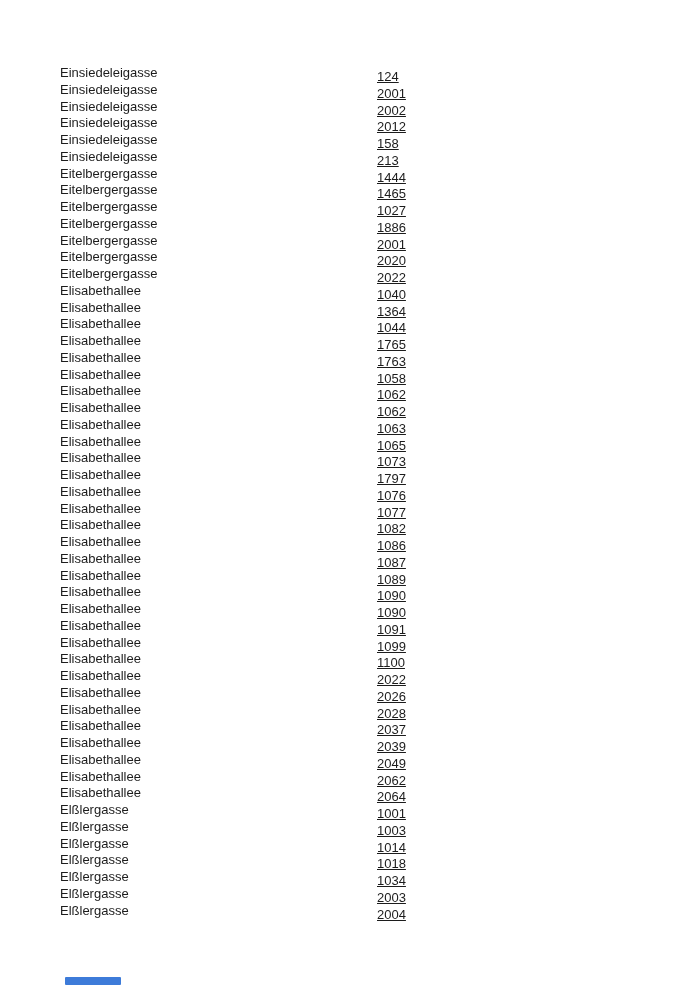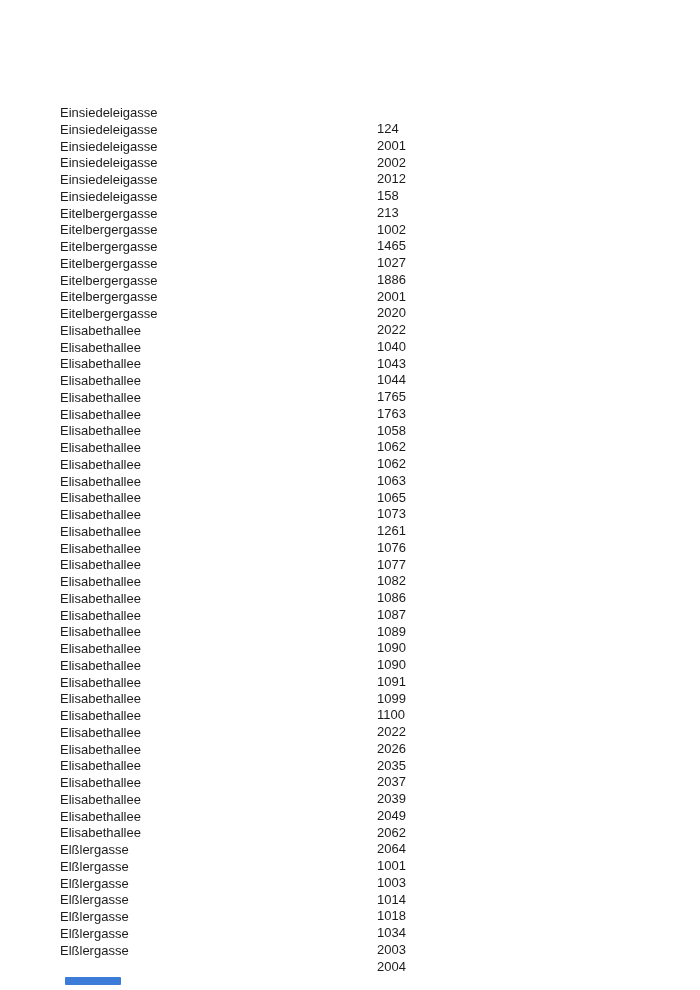--- a/index.html
+++ b/index.html
@@ -11,87 +11,87 @@
     width: 700px;
     height: 990px;
     background: #ffffff;
     font-family: "Liberation Sans", "DejaVu Sans", sans-serif;
     overflow: hidden;
   }
   .list {
     position: absolute;
     left: 60px;
     top: 65px;
-    margin-top: 40px;
   }
   .row {
     position: relative;
     height: 16.75px;
     line-height: 16.75px;
     font-size: 13px;
     color: #1c1c1c;
     white-space: nowrap;
   }
   .row .num {
     position: absolute;
     left: 317px;
-    top: 16px;
+    top: 4px;
+    text-decoration: underline;
   }
   .footer-bar {
     position: absolute;
     left: 65px;
     top: 977px;
     width: 56px;
     height: 8px;
     border-radius: 1px;
   }
 </style>
 </head>
 <body>
 
 <div class="list">
     <div class="row"><span>Einsiedeleigasse</span><span class="num">124</span></div>
     <div class="row"><span>Einsiedeleigasse</span><span class="num">2001</span></div>
     <div class="row"><span>Einsiedeleigasse</span><span class="num">2002</span></div>
     <div class="row"><span>Einsiedeleigasse</span><span class="num">2012</span></div>
     <div class="row"><span>Einsiedeleigasse</span><span class="num">158</span></div>
     <div class="row"><span>Einsiedeleigasse</span><span class="num">213</span></div>
-    <div class="row"><span>Eitelbergergasse</span><span class="num">1002</span></div>
+    <div class="row"><span>Eitelbergergasse</span><span class="num">1444</span></div>
     <div class="row"><span>Eitelbergergasse</span><span class="num">1465</span></div>
     <div class="row"><span>Eitelbergergasse</span><span class="num">1027</span></div>
     <div class="row"><span>Eitelbergergasse</span><span class="num">1886</span></div>
     <div class="row"><span>Eitelbergergasse</span><span class="num">2001</span></div>
     <div class="row"><span>Eitelbergergasse</span><span class="num">2020</span></div>
     <div class="row"><span>Eitelbergergasse</span><span class="num">2022</span></div>
     <div class="row"><span>Elisabethallee</span><span class="num">1040</span></div>
-    <div class="row"><span>Elisabethallee</span><span class="num">1043</span></div>
+    <div class="row"><span>Elisabethallee</span><span class="num">1364</span></div>
     <div class="row"><span>Elisabethallee</span><span class="num">1044</span></div>
     <div class="row"><span>Elisabethallee</span><span class="num">1765</span></div>
     <div class="row"><span>Elisabethallee</span><span class="num">1763</span></div>
     <div class="row"><span>Elisabethallee</span><span class="num">1058</span></div>
     <div class="row"><span>Elisabethallee</span><span class="num">1062</span></div>
     <div class="row"><span>Elisabethallee</span><span class="num">1062</span></div>
     <div class="row"><span>Elisabethallee</span><span class="num">1063</span></div>
     <div class="row"><span>Elisabethallee</span><span class="num">1065</span></div>
     <div class="row"><span>Elisabethallee</span><span class="num">1073</span></div>
-    <div class="row"><span>Elisabethallee</span><span class="num">1261</span></div>
+    <div class="row"><span>Elisabethallee</span><span class="num">1797</span></div>
     <div class="row"><span>Elisabethallee</span><span class="num">1076</span></div>
     <div class="row"><span>Elisabethallee</span><span class="num">1077</span></div>
     <div class="row"><span>Elisabethallee</span><span class="num">1082</span></div>
     <div class="row"><span>Elisabethallee</span><span class="num">1086</span></div>
     <div class="row"><span>Elisabethallee</span><span class="num">1087</span></div>
     <div class="row"><span>Elisabethallee</span><span class="num">1089</span></div>
     <div class="row"><span>Elisabethallee</span><span class="num">1090</span></div>
     <div class="row"><span>Elisabethallee</span><span class="num">1090</span></div>
     <div class="row"><span>Elisabethallee</span><span class="num">1091</span></div>
     <div class="row"><span>Elisabethallee</span><span class="num">1099</span></div>
     <div class="row"><span>Elisabethallee</span><span class="num">1100</span></div>
     <div class="row"><span>Elisabethallee</span><span class="num">2022</span></div>
     <div class="row"><span>Elisabethallee</span><span class="num">2026</span></div>
-    <div class="row"><span>Elisabethallee</span><span class="num">2035</span></div>
+    <div class="row"><span>Elisabethallee</span><span class="num">2028</span></div>
     <div class="row"><span>Elisabethallee</span><span class="num">2037</span></div>
     <div class="row"><span>Elisabethallee</span><span class="num">2039</span></div>
     <div class="row"><span>Elisabethallee</span><span class="num">2049</span></div>
     <div class="row"><span>Elisabethallee</span><span class="num">2062</span></div>
     <div class="row"><span>Elisabethallee</span><span class="num">2064</span></div>
     <div class="row"><span>Elßlergasse</span><span class="num">1001</span></div>
     <div class="row"><span>Elßlergasse</span><span class="num">1003</span></div>
     <div class="row"><span>Elßlergasse</span><span class="num">1014</span></div>
     <div class="row"><span>Elßlergasse</span><span class="num">1018</span></div>
     <div class="row"><span>Elßlergasse</span><span class="num">1034</span></div>

